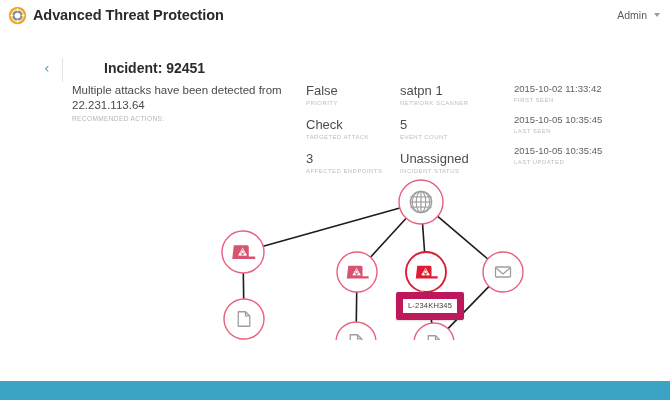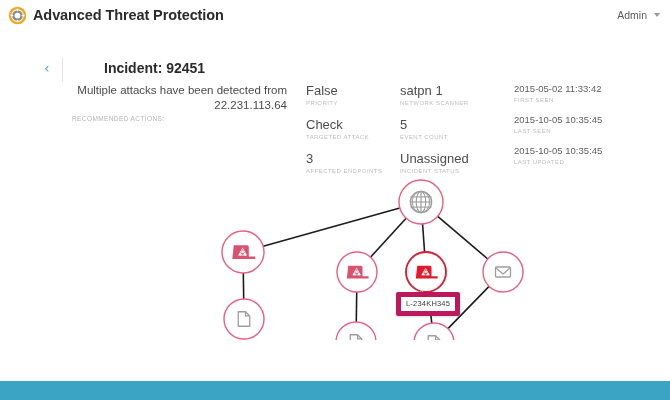--- a/index.html
+++ b/index.html
@@ -105,21 +105,20 @@
     white-space: nowrap;
     margin-left: 32px;
   }
   .summary {
     position: absolute;
     left: 72px; top: 48px;
     width: 215px;
     font-size: 11.5px;
     color: #4a4a4a;
     line-height: 14.5px;
-    text-align: right;
   }
   .rec-label {
     position: absolute;
     left: 72px; top: 80px;
     font-size: 6.5px;
     letter-spacing: 0.4px;
     color: #b4b4b4;
     text-transform: uppercase;
     white-space: nowrap;
   }
@@ -169,21 +168,21 @@
     left: 0; top: 125px;
     width: 670px;
     height: 215px;
   }
   .graph svg { display: block; }
 
   .tooltip {
     position: absolute;
     left: 396px; top: 292px;
     background: #ffffff;
-    border: 5px solid #be185d;
+    border: 7px solid #be185d;
     border-radius: 2px;
     box-shadow: 0 1px 2px rgba(0,0,0,0.14);
     padding: 2px 5px 3px 5px;
     font-size: 7.5px;
     color: #3c3c3c;
     letter-spacing: 0.2px;
     white-space: nowrap;
     z-index: 6;
   }
 
@@ -287,21 +286,21 @@
         <div class="meta-key">EVENT COUNT</div>
       </div>
       <div class="meta-item">
         <div class="meta-value">Unassigned</div>
         <div class="meta-key">INCIDENT STATUS</div>
       </div>
     </div>
 
     <div class="meta-col c3">
       <div class="meta-item">
-        <div class="meta-value">2015-05-02 11:33:42</div>
+        <div class="meta-value">2015-10-02 11:33:42</div>
         <div class="meta-key">FIRST SEEN</div>
       </div>
       <div class="meta-item">
         <div class="meta-value">2015-10-05 10:35:45</div>
         <div class="meta-key">LAST SEEN</div>
       </div>
       <div class="meta-item">
         <div class="meta-value">2015-10-05 10:35:45</div>
         <div class="meta-key">LAST UPDATED</div>
       </div>

